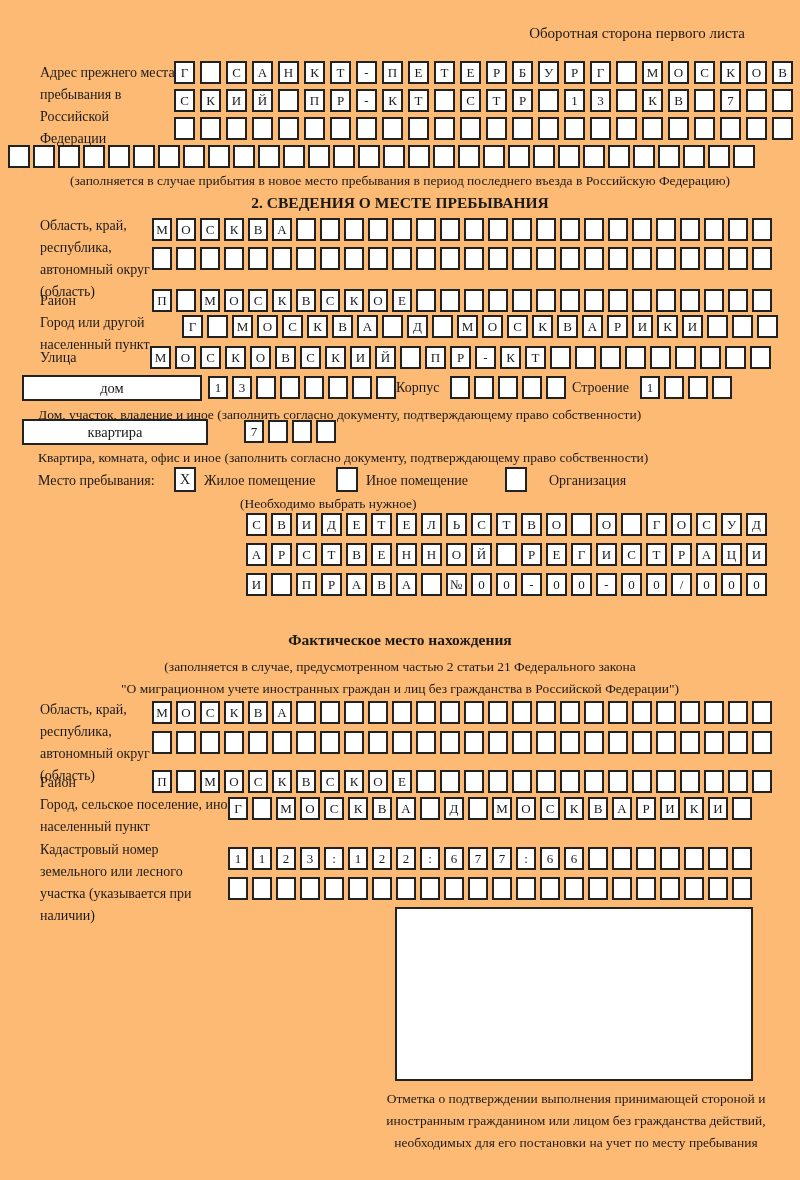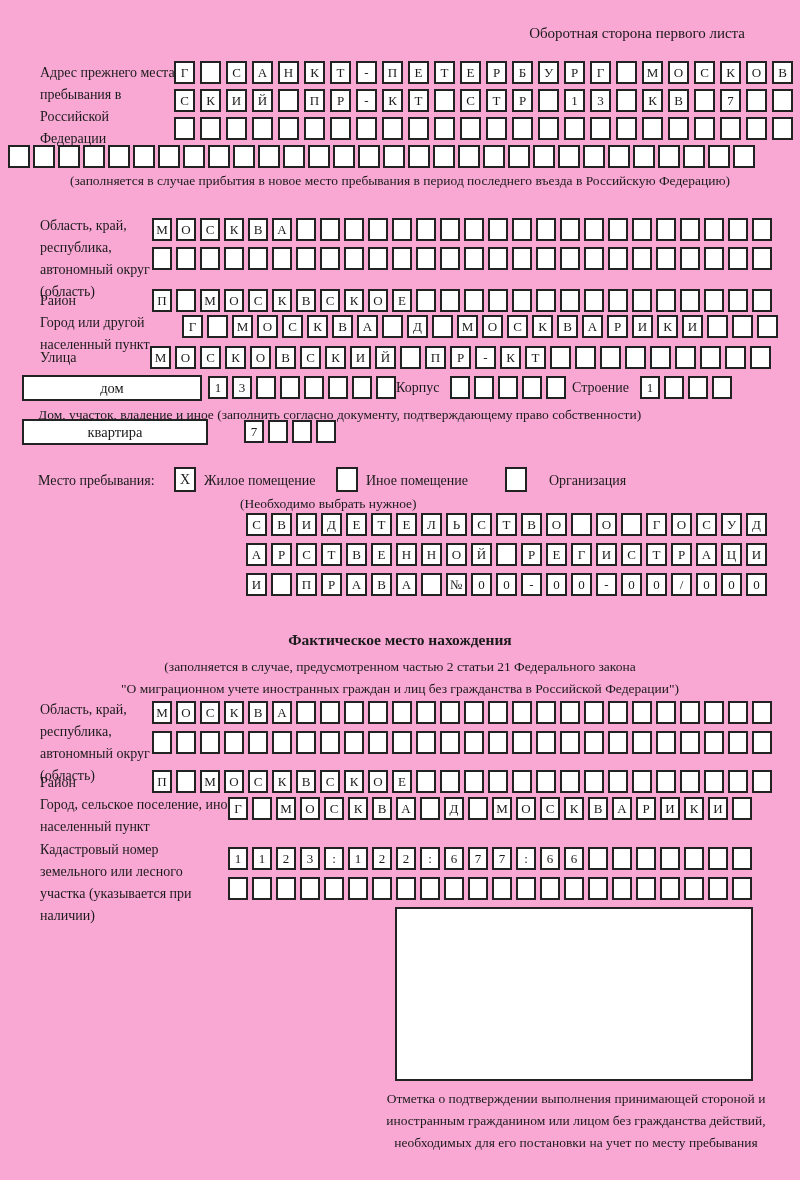--- a/index.html
+++ b/index.html
@@ -1,19 +1,19 @@
 <!DOCTYPE html>
 <html><head>
 <meta charset="utf-8">
 <style>
   * { margin:0; padding:0; box-sizing:border-box; }
   html,body { background:#fff; }
   #page {
     position:relative; width:800px; height:1180px; margin:0 auto;
-    background:#f9a8d4; color:#1a1a1a;
+    background:#fdba74; color:#1a1a1a;
     font-family:"Liberation Serif","DejaVu Serif",serif;
     overflow:hidden;
   }
   .abs { position:absolute; }
   .lbl { font-size:14px; line-height:22px; }
   .note { font-size:13.5px; line-height:20px; }
   .center { left:0; width:800px; text-align:center; }
   .title { font-weight:bold; font-size:15.5px; }
   .hdr { font-size:15px; }
 
@@ -151,20 +151,21 @@
       <span class="cell">&nbsp;</span>
       <span class="cell">&nbsp;</span>
       <span class="cell">&nbsp;</span>
       <span class="cell">&nbsp;</span>
       <span class="cell">&nbsp;</span>
       <span class="cell">&nbsp;</span>
       <span class="cell">&nbsp;</span>
     </div>
   <div class="abs note center" style="top:171px;">(заполняется в случае прибытия в новое место пребывания в период последнего въезда в Российскую Федерацию)</div>
 
+  <div class="abs title center" style="top:194px;">2. СВЕДЕНИЯ О МЕСТЕ ПРЕБЫВАНИЯ</div>
 
   <div class="abs lbl" style="left:40px; top:215px; width:114px;">Область, край, республика, автономный округ (область)</div>
   <div class="cellrow p24" style="left:152px; top:218px;">
       <span class="cell">М</span>
       <span class="cell">О</span>
       <span class="cell">С</span>
       <span class="cell">К</span>
       <span class="cell">В</span>
       <span class="cell">А</span>
       <span class="cell">&nbsp;</span>
@@ -332,20 +333,21 @@
     </div>
   <div class="abs note" style="left:38px; top:405px;">Дом, участок, владение и иное (заполнить согласно документу, подтверждающему право собственности)</div>
 
   <div class="widebox" style="left:22px; top:419px; width:186px;">квартира</div>
   <div class="cellrow p24" style="left:244px; top:420px;">
       <span class="cell">7</span>
       <span class="cell">&nbsp;</span>
       <span class="cell">&nbsp;</span>
       <span class="cell">&nbsp;</span>
     </div>
+  <div class="abs note" style="left:38px; top:448px;">Квартира, комната, офис и иное (заполнить согласно документу, подтверждающему право собственности)</div>
 
   <div class="abs lbl" style="left:38px; top:470px;">Место пребывания:</div>
   <div class="chk" style="left:174px; top:467px;">X</div>
   <div class="abs lbl" style="left:204px; top:470px;">Жилое помещение</div>
   <div class="chk" style="left:336px; top:467px;"></div>
   <div class="abs lbl" style="left:366px; top:470px;">Иное помещение</div>
   <div class="chk" style="left:505px; top:467px;"></div>
   <div class="abs lbl" style="left:549px; top:470px;">Организация</div>
   <div class="abs note" style="left:240px; top:494px;">(Необходимо выбрать нужное)</div>
 

